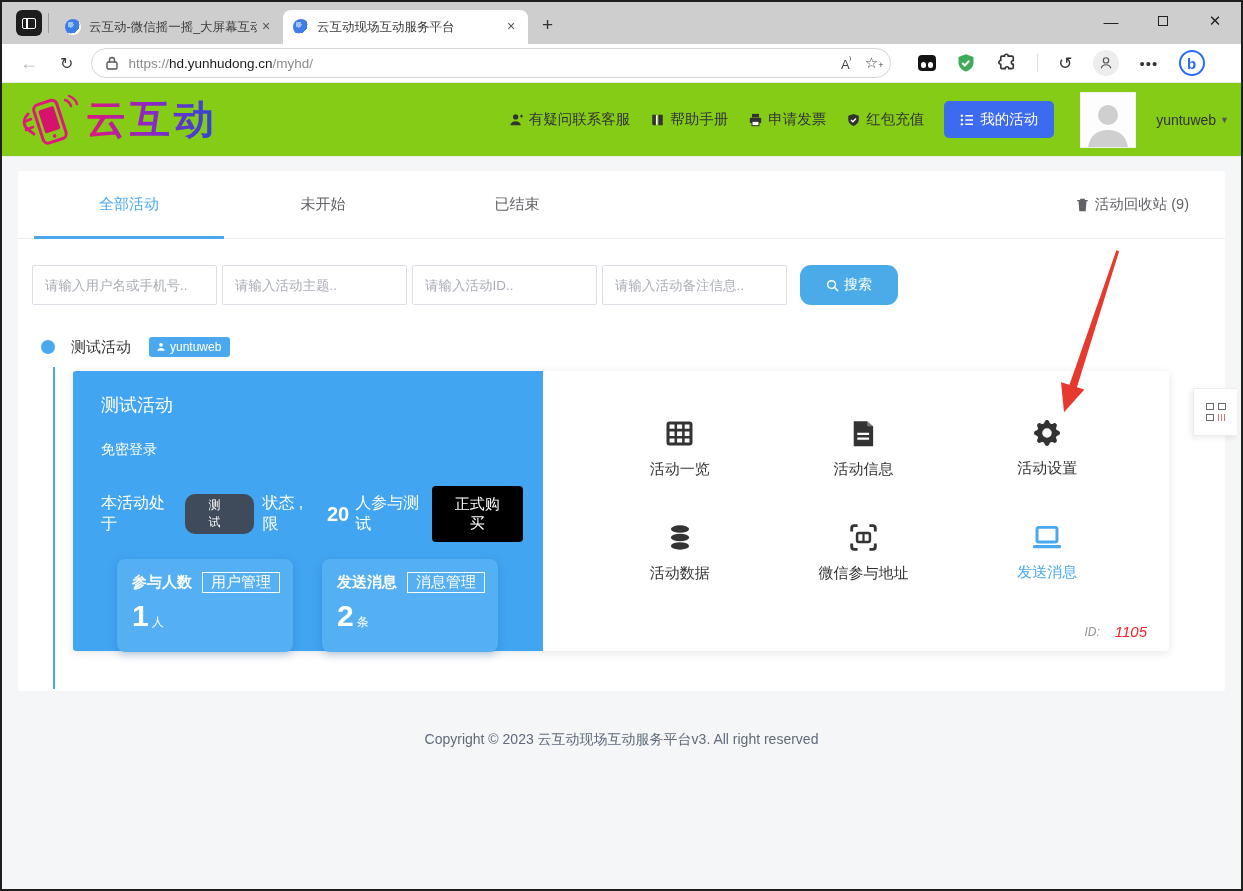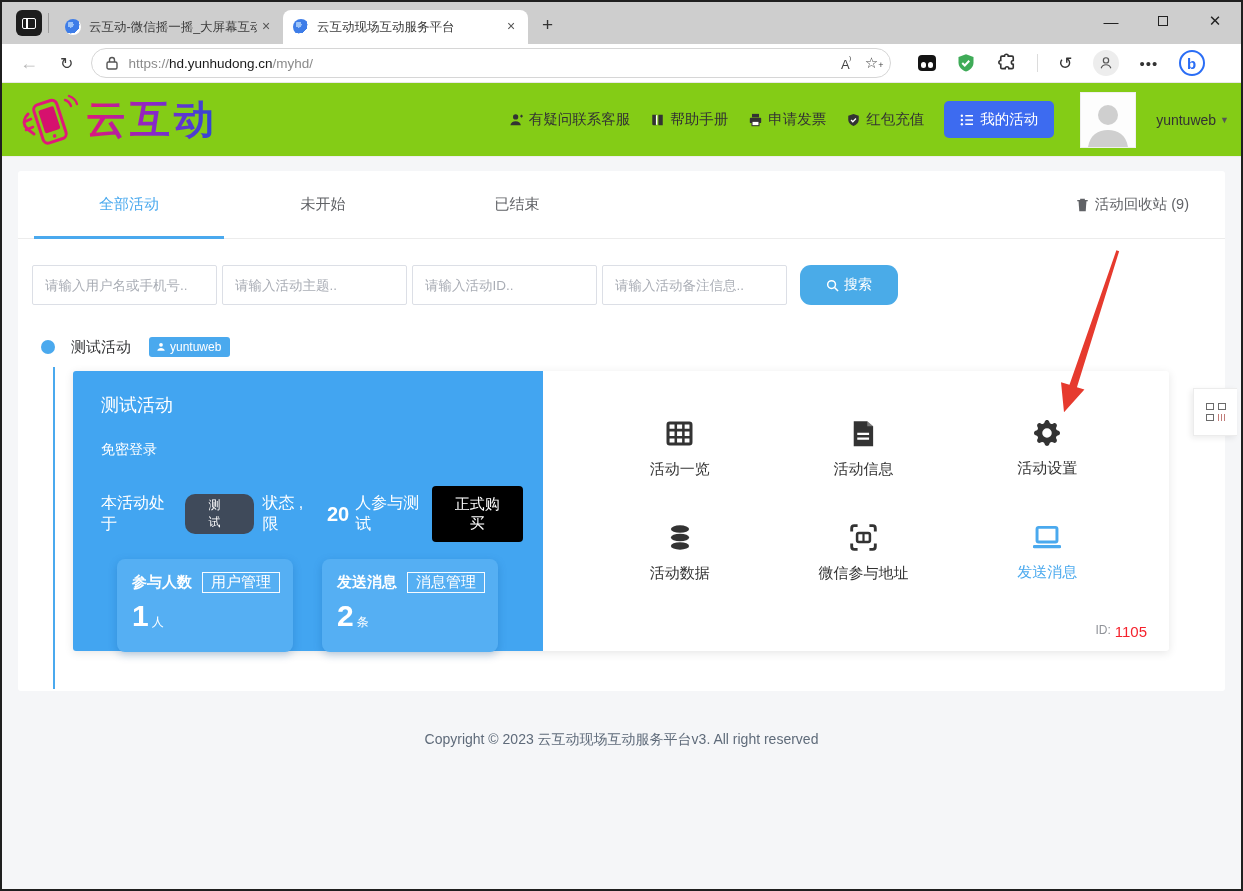--- a/index.html
+++ b/index.html
@@ -90,21 +90,21 @@
   .stat-label { font-size:15px; font-weight:600; }
   .manage-chip { border:1px solid rgba(255,255,255,.95); border-radius:0; font-size:15px; padding:0 8px; color:#fff; background:transparent; font-family:inherit; }
   .stat-val { margin-top:8px; font-size:30px; font-weight:bold; line-height:1; }
   .stat-unit { font-size:12px; font-weight:normal; margin-left:3px; }
 
   .right-panel { flex:1; position:relative; padding:26px 30px 0 45px; }
   .action-grid { display:grid; grid-template-columns:repeat(3,1fr); }
   .action { height:104px; display:flex; flex-direction:column; align-items:center; justify-content:center; color:#333; }
   .action .lbl { margin-top:13px; font-size:15px; }
   .action.hl { color:#4aa9ee; }
-  .id-line { position:absolute; right:22px; bottom:11px; font-size:12px; color:#909399; display:flex; align-items:flex-start; gap:4px; }
+  .id-line { position:absolute; right:22px; bottom:11px; font-size:12px; color:#909399; display:flex; align-items:center; gap:15px;font-style:italic; }
   .id-val { font-size:15px; color:#f5222d; }
 
   .footer { text-align:center; margin-top:40px; font-size:14px; color:#5f6b7a; }
 
   
   .qr-widget { position:absolute; right:4px; top:386px; width:44px; height:48px; background:#fff; border:1px solid #ececec; border-right:none; box-shadow:-2px 2px 6px rgba(0,0,0,.08); display:flex; align-items:center; justify-content:center; z-index:40; }
   .qrw { width:20px; height:20px; position:relative; }
   .qrw i { position:absolute; border:1.6px solid #6b6b6b; width:8px; height:7px; }
   .qrw .a{ left:0; top:1px; } .qrw .b{ right:0; top:1px; } .qrw .c{ left:0; bottom:1px; }
   .qrw .bars { position:absolute; right:0; bottom:1px; width:8px; height:7px; display:flex; gap:1.5px; }

